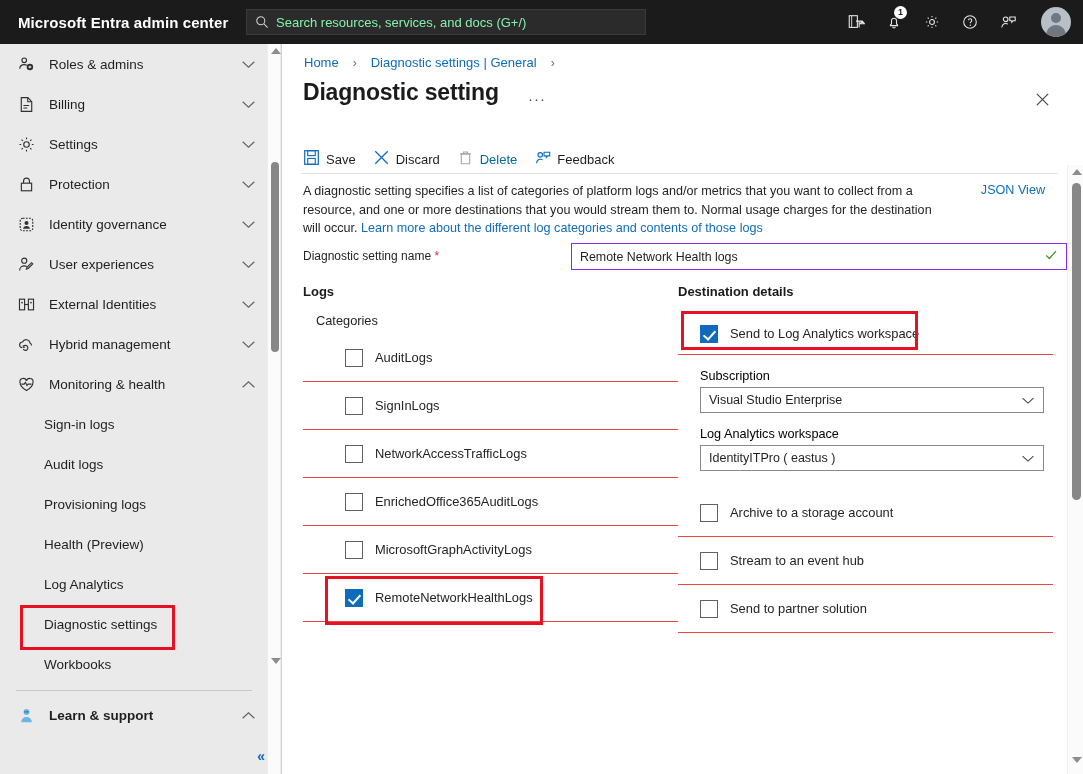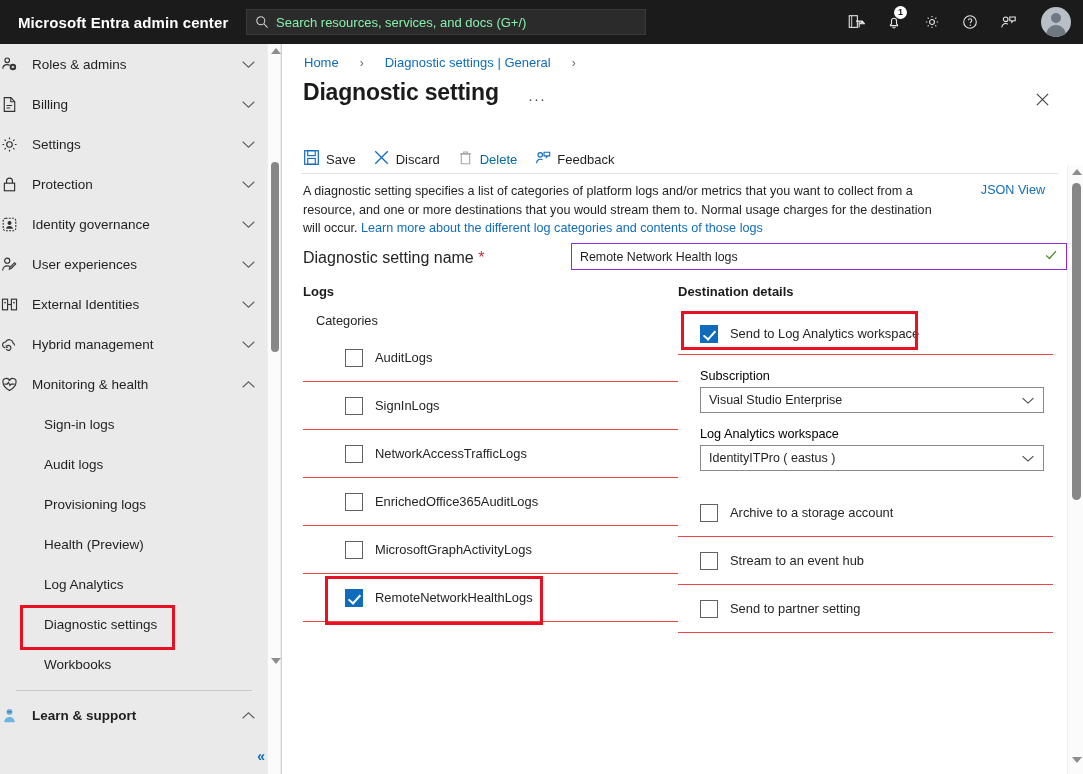--- a/index.html
+++ b/index.html
@@ -80,21 +80,21 @@
   .sidebar {
     position: absolute; left: 0; top: 44px;
     width: 282px; height: 730px;
     background: #eaeaea;
     border-right: 1px solid #d2d2d2;
     overflow: hidden;
   }
   .navlist { position: absolute; left: 0; top: 0; width: 268px; }
   .navitem {
     height: 40px; display: flex; align-items: center;
-    padding-right: 12px;
+    padding-left: 17px; padding-right: 12px;
     cursor: default;
   }
   .navitem .nicon {
     width: 22px; flex: 0 0 22px;
     display: flex; align-items: center; justify-content: flex-start;
   }
   .navitem .nlabel {
     flex: 1 1 auto;
     font-size: 13.5px; color: #1f1f1f;
     margin-left: 10px;
@@ -136,21 +136,21 @@
   .sb-arrow-dn { top: 614px; border-top: 6px solid #8d8d8d; }
 
   
   .content {
     position: absolute; left: 283px; top: 44px;
     width: 800px; height: 730px;
     background: #ffffff;
   }
   .breadcrumb {
     position: absolute; left: 21px; top: 11px;
-    font-size: 13px; display: flex; align-items: center; gap: 21px;
+    font-size: 13px; display: flex; align-items: center; gap: 14px;
   }
   .breadcrumb a { color: #0f6cbd; text-decoration: none; }
   .breadcrumb .sep { color: #6b6b6b; font-size: 12px; }
   .pagetitle {
     position: absolute; left: 20px; top: 35px;
     font-size: 23px; font-weight: 700; color: #1b1b1b;
     letter-spacing: -.2px;
   }
   .titledots {
     position: absolute; left: 245px; top: 46px;
@@ -185,21 +185,21 @@
     position: absolute; right: 38px; top: 139px;
     font-size: 12.6px; color: #0f6cbd;
   }
 
   .namerow {
     position: absolute; left: 20px; top: 199px;
     width: 757px; height: 30px;
   }
   .namelabel {
     position: absolute; left: 0; top: 6px;
-    font-size: 16px; color: #242424;
+    font-size: 12px; color: #242424;
   }
   .namelabel .req { color: #c4314b; }
   .nameinput {
     position: absolute; left: 268px; top: 0;
     width: 496px; height: 27px;
     border: 1px solid #8a2be2;
     background: #ffffff;
     display: flex; align-items: center;
     padding: 0 8px;
   }
@@ -657,21 +657,21 @@
       <div class="cbrow">
         <span class="cbox"></span>
         <span class="cblabel">Archive to a storage account</span>
       </div>
       <div class="cbrow">
         <span class="cbox"></span>
         <span class="cblabel">Stream to an event hub</span>
       </div>
       <div class="cbrow">
         <span class="cbox"></span>
-        <span class="cblabel">Send to partner setting</span>
+        <span class="cblabel">Send to partner solution</span>
       </div>
     </div>
 
     <div class="cs-track">
       <div class="cs-up"></div>
       <div class="cs-thumb"></div>
       <div class="cs-dn"></div>
     </div>
   </div>
 

